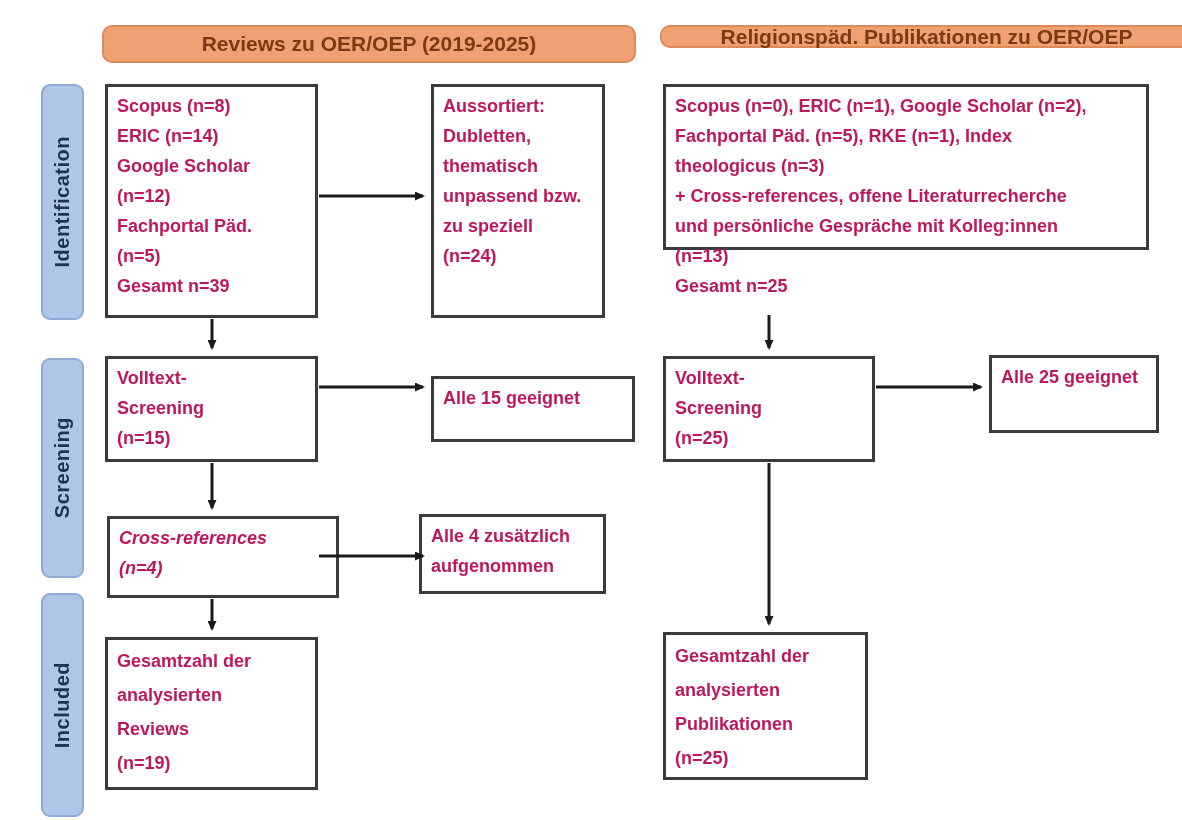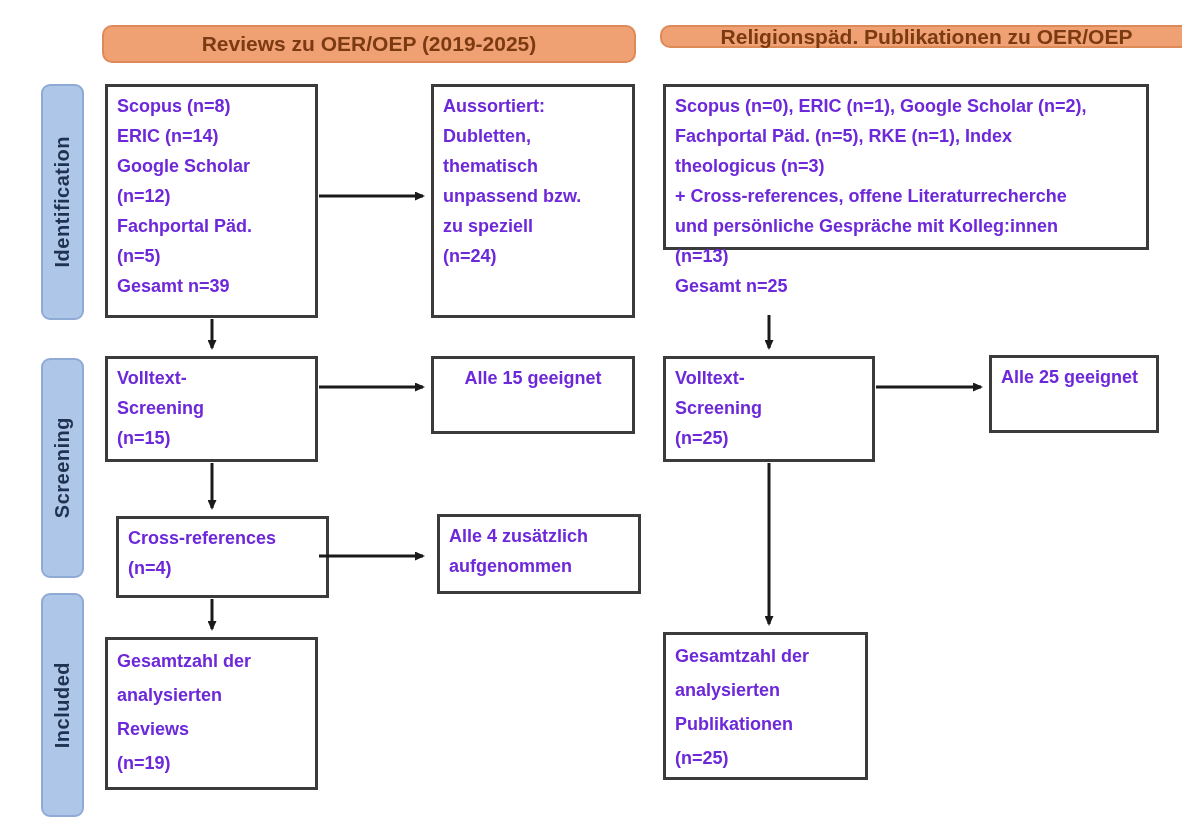--- a/index.html
+++ b/index.html
@@ -44,21 +44,21 @@
   .stage span {
     writing-mode: vertical-rl;
     transform: rotate(180deg);
     letter-spacing: 0.5px;
   }
   .box {
     position: absolute;
     box-sizing: border-box;
     background: #ffffff;
     border: 3px solid #3b3b3b;
-    color: #6d28d9;
+    color: #be185d;
     font-weight: bold;
     font-size: 18px;
     line-height: 30px;
     padding: 4px 9px;
     white-space: pre-line;
   }
   #arrows {
     position: absolute;
     left: 0; top: 0;
     width: 1182px;
@@ -85,33 +85,33 @@
     <span>Included</span>
   </div>
 
   <div class="box" style="left:78px; top:84px; width:213px; height:234px;">Scopus (n=8)
 ERIC (n=14)
 Google Scholar
 (n=12)
 Fachportal Päd.
 (n=5)
 Gesamt n=39</div>
-  <div class="box" style="left:404px; top:84px; width:204px; height:234px;">Aussortiert:
+  <div class="box" style="left:404px; top:84px; width:174px; height:234px;">Aussortiert:
 Dubletten,
 thematisch
 unpassend bzw.
 zu speziell
 (n=24)</div>
   <div class="box" style="left:78px; top:356px; width:213px; height:106px;">Volltext-
 Screening
 (n=15)</div>
-  <div class="box" style="left:404px; top:356px; width:204px; height:78px;text-align:center;">Alle 15 geeignet</div>
-  <div class="box" style="left:89px; top:516px; width:213px; height:82px;">Cross-references
+  <div class="box" style="left:404px; top:376px; width:204px; height:66px;">Alle 15 geeignet</div>
+  <div class="box" style="left:80px; top:516px; width:232px; height:82px;font-style:italic;">Cross-references
 (n=4)</div>
-  <div class="box" style="left:410px; top:514px; width:204px; height:80px;">Alle 4 zusätzlich
+  <div class="box" style="left:392px; top:514px; width:187px; height:80px;">Alle 4 zusätzlich
 aufgenommen</div>
   <div class="box" style="left:78px; top:637px; width:213px; height:153px; line-height:34px;">Gesamtzahl der
 analysierten
 Reviews
 (n=19)</div>
 
   <div class="box" style="left:636px; top:84px; width:486px; height:166px;">Scopus (n=0), ERIC (n=1), Google Scholar (n=2),
 Fachportal Päd. (n=5), RKE (n=1), Index
 theologicus (n=3)
 + Cross-references, offene Literaturrecherche

